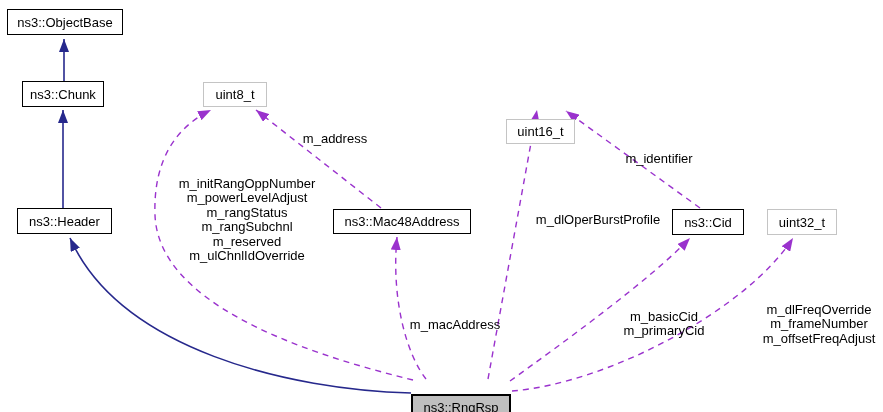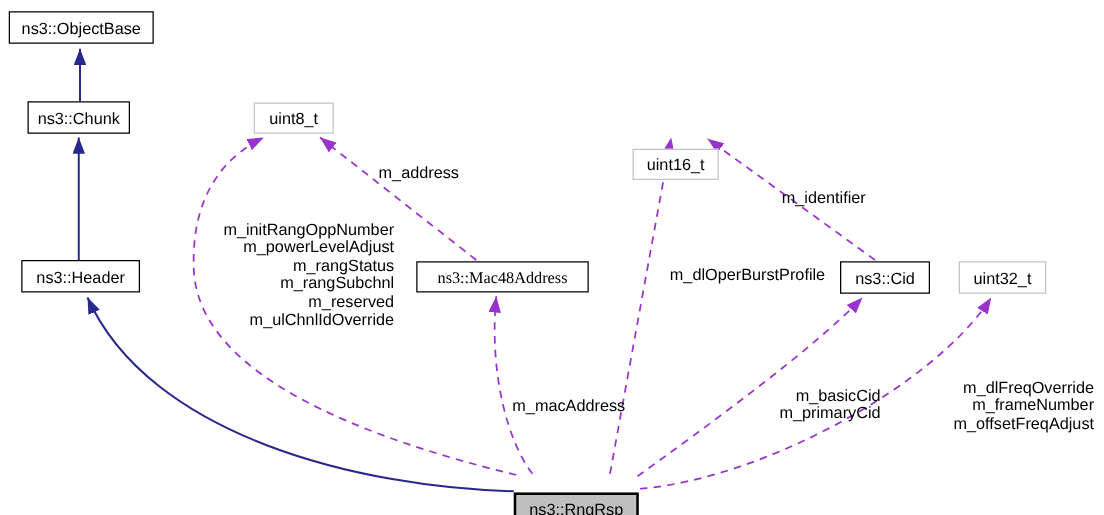--- a/index.html
+++ b/index.html
@@ -18,28 +18,28 @@
     font-size:13px;line-height:13px;white-space:nowrap;
     box-sizing:border-box;
   }
   .node.cls{border:1.5px solid #000000;}
   .node.prim{border:1.5px solid #c4c4c4;}
   .node.main{border:2px solid #000000;background:#bfbfbf;}
   .elabel{
     position:absolute;z-index:2;
     transform:translate(-50%,-50%);
     font-size:13px;line-height:14.4px;
-    color:#000;text-align:right;white-space:nowrap;
+    color:#000;text-align:center;white-space:nowrap;
   }
   
   #n-objectbase{left:7px;top:9px;width:116px;height:26px;}
   #n-chunk{left:22px;top:81px;width:82px;height:26px;}
   #n-header{left:17px;top:208px;width:95px;height:26px;}
   #n-uint8{left:203px;top:82px;width:64px;height:25px;}
-  #n-mac48{left:333px;top:209px;width:138px;height:25px;font-family:Liberation Serif, serif;}
+  #n-mac48{left:333px;top:209px;width:138px;height:25px;}
   #n-uint16{left:506px;top:82px;width:69px;height:25px;margin-top:37px;}
   #n-cid{left:672px;top:209px;width:72px;height:26px;}
   #n-uint32{left:767px;top:209px;width:70px;height:26px;}
   #n-rngrsp{left:411px;top:379px;width:100px;height:26px;margin-top:15px;}
   
   #l-uint8members{left:247px;top:220px;}
   #l-address{left:335px;top:139px;}
   #l-identifier{left:659px;top:139px;margin-top:20px;}
   #l-dloper{left:598px;top:220px;}
   #l-macaddress{left:455px;top:325px;}

